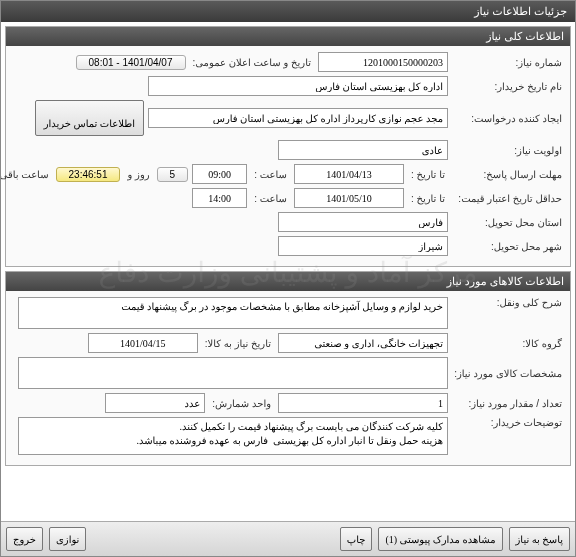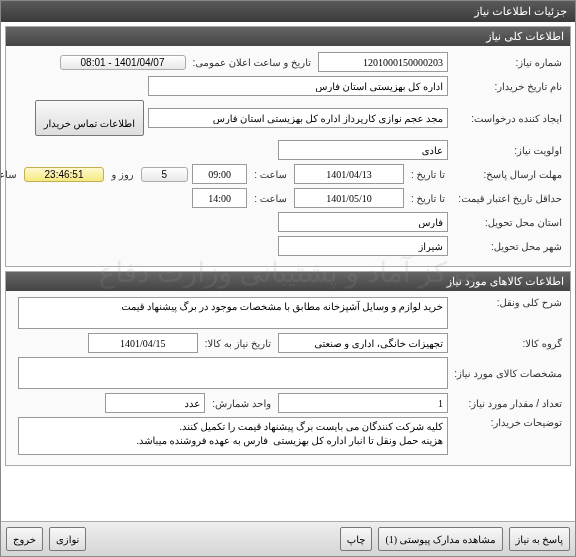--- a/index.html
+++ b/index.html
@@ -93,21 +93,21 @@
   font-size: 10px;
   font-family: Tahoma;
   cursor: pointer;
   height: 20px;
   border-radius: 2px;
 }
 .pill {
   display: inline-block;
   border: 1px solid #aaa;
   background: linear-gradient(#fefefe, #e8e8e8);
-  padding: 1px 20px;
+  padding: 1px 12px;
   font-size: 10px;
   border-radius: 3px;
 }
 .pill-yellow {
   background: linear-gradient(#fff8d0, #f5e880);
   border-color: #c0b050;
 }
 .footer {
   background: linear-gradient(#eee, #d5d5d5);
   border-top: 1px solid #aaa;

